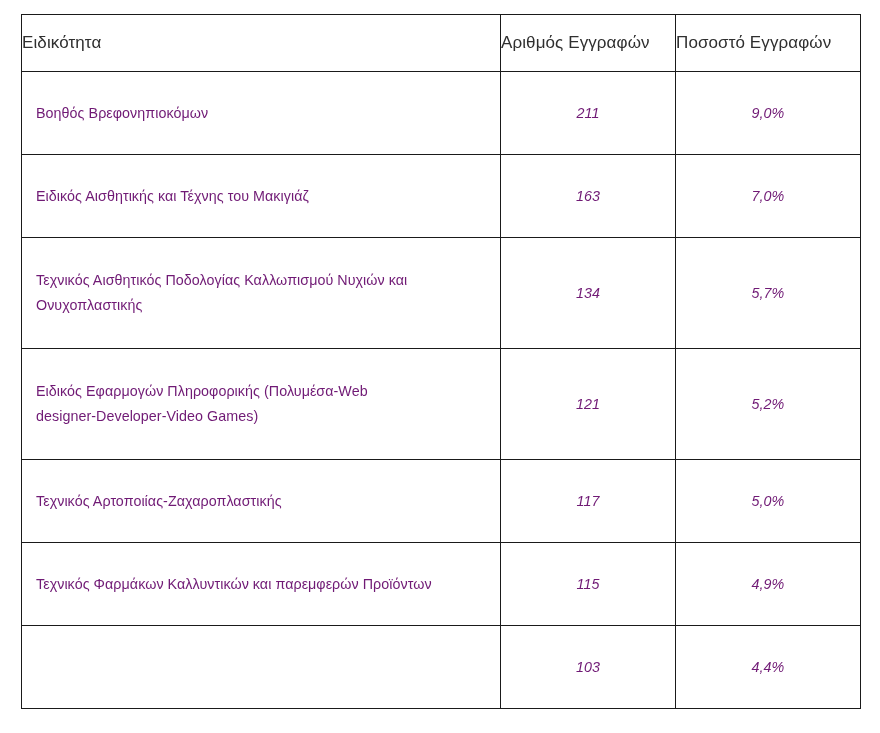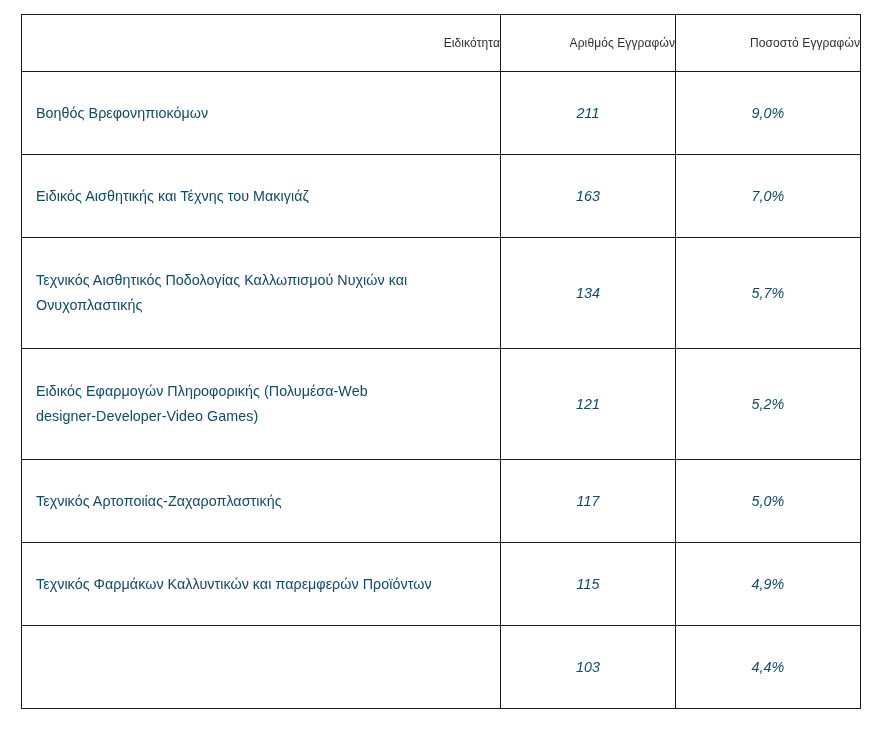--- a/index.html
+++ b/index.html
@@ -46,33 +46,33 @@
   table.data-table td {
     border: 1.4px solid #1a1a1a;
     padding: 0;
     vertical-align: middle;
     background: #ffffff;
   }
 
   
   thead th {
     height: 56px;
-    text-align: right;
+    text-align: left;
     font-weight: normal;
-    font-size: 12px;
+    font-size: 17px;
     letter-spacing: 0.1px;
     color: #2f2f2f;
     padding: 4px 10px;
   }
 
   
   tbody td {
     font-size: 14.3px;
     line-height: 25px;
-    color: #0c4a6e;
+    color: #701a75;
     letter-spacing: 0.05px;
   }
 
   tbody td.c-specialty {
     text-align: left;
     padding: 12px 14px 12px 14px;
   }
 
   tbody td.c-count,
   tbody td.c-pct {

